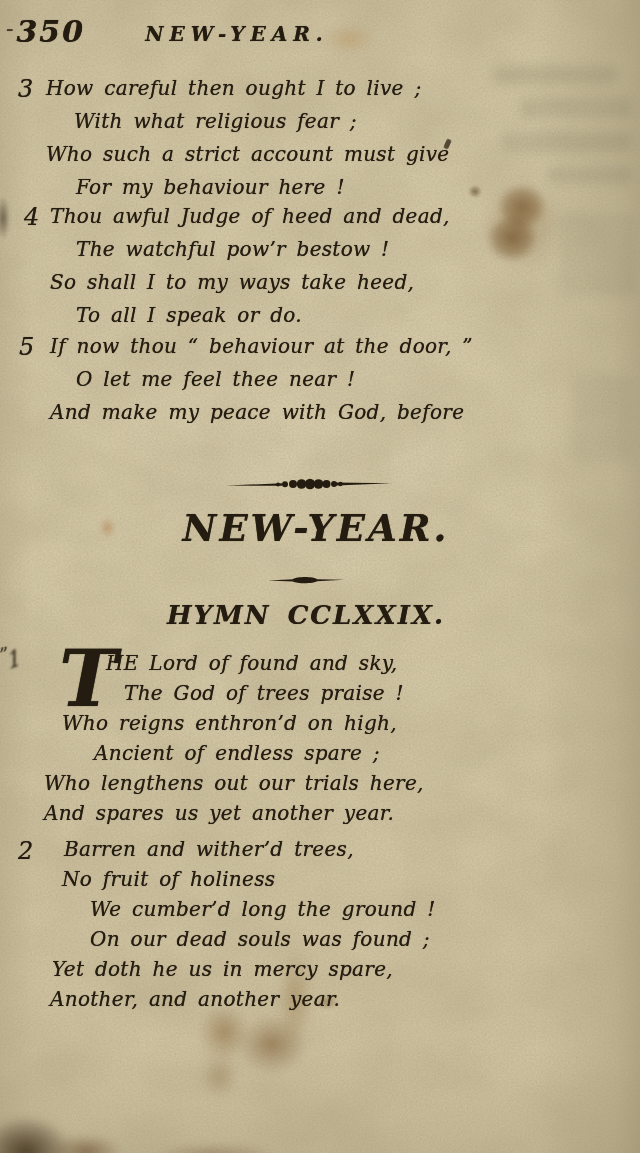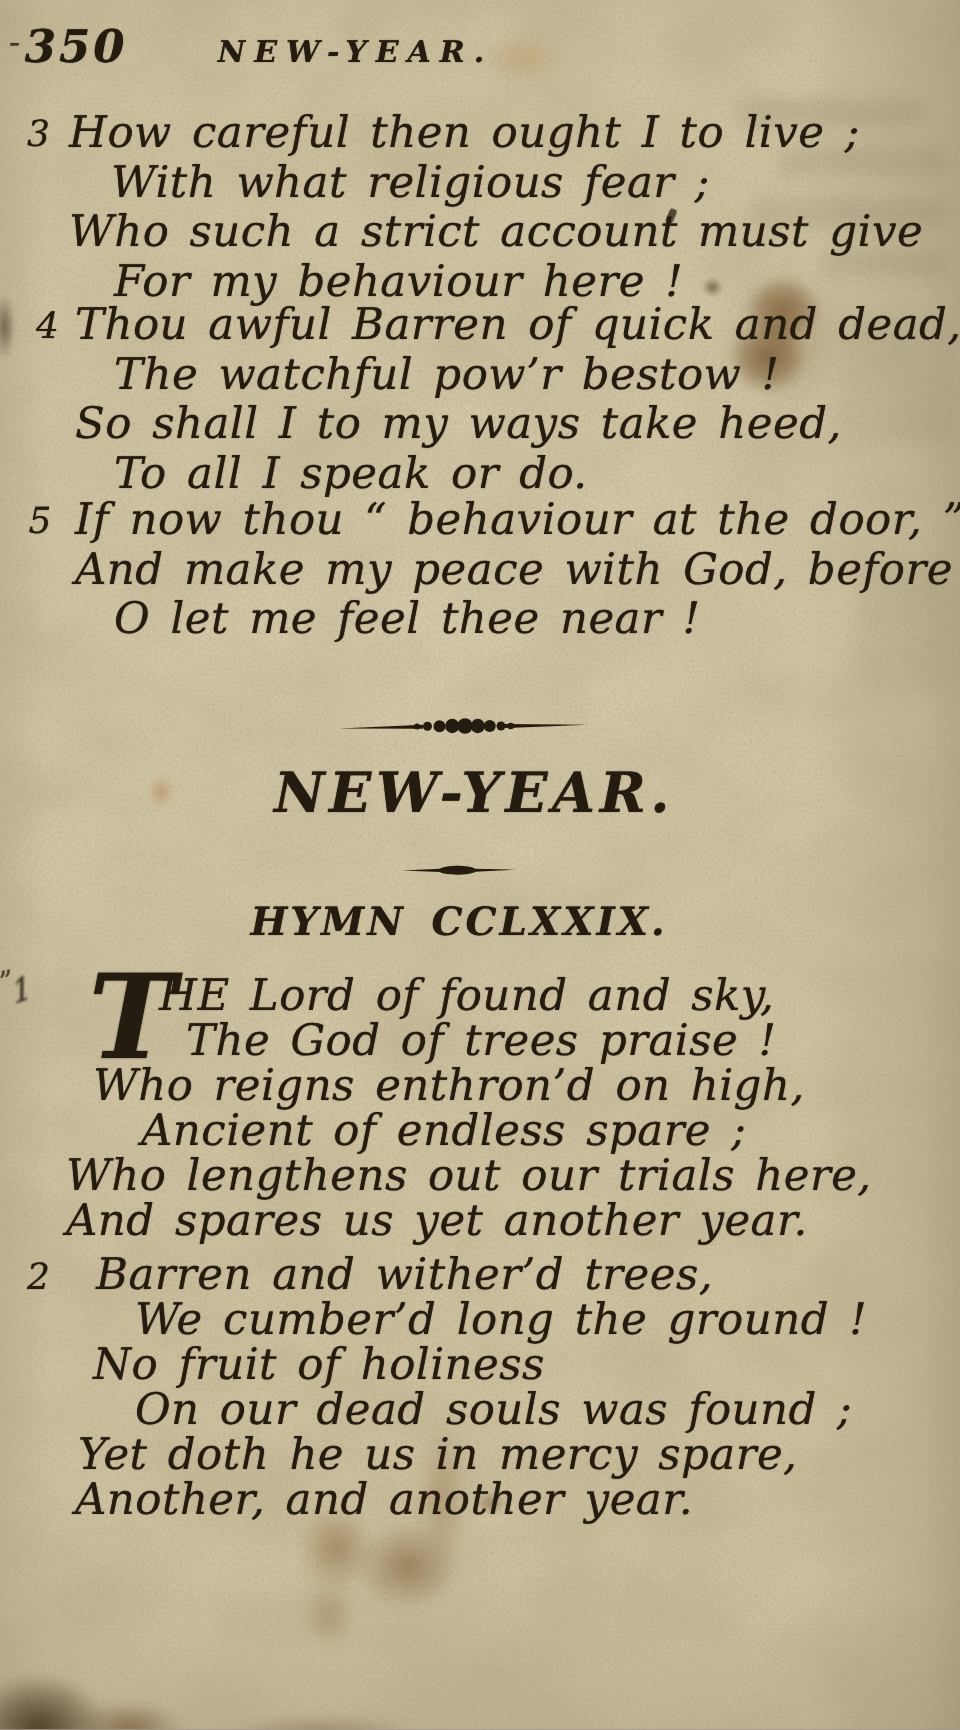--- a/index.html
+++ b/index.html
@@ -13,21 +13,21 @@
       radial-gradient(ellipse 900px 760px at 45% 38%, rgba(255,250,228,0.12), rgba(0,0,0,0) 62%),
       #cfc3a1;
     font-style: italic;
   }
   .grain{position:absolute;left:0;top:0;pointer-events:none;}
   .txt{position:absolute;text-shadow:0 0 0.7px rgba(32,24,12,0.85);letter-spacing:0.3px;word-spacing:4px;}
   .pagenum{left:6px;top:14px;font-size:30px;font-weight:700;letter-spacing:2px;}
   .pagenum .dash{font-weight:400;font-size:22px;vertical-align:6px;opacity:.8;margin-right:1px;}
   .runhead{left:97px;top:22px;width:280px;text-align:center;font-size:20px;font-weight:700;letter-spacing:6px;word-spacing:1px;}
   .verse{position:absolute;left:0;width:604px;}
-  .verse .line{font-size:29px;line-height:33px;white-space:nowrap;}
+  .verse .line{font-size:20px;line-height:33px;white-space:nowrap;}
   .verse.hymnv .line{line-height:30px;}
   .vnum{position:absolute;font-size:24px;font-weight:400;}
   .v3{top:72px;} .v4{top:200px;} .v5{top:330px;}
   .v1{top:648px;} .v2{top:834px;}
   .v3 .vnum{left:18px;top:3px;} .v4 .vnum{left:24px;top:3px;} .v5 .vnum{left:19px;top:3px;}
   .v1 .vnum{left:8px;top:0px;font-size:21px;transform:rotate(-20deg) skewX(-10deg);filter:blur(0.8px);opacity:.85;}
   .v1 .vmark{position:absolute;left:0px;top:-4px;font-size:18px;transform:rotate(-12deg);filter:blur(0.5px);opacity:.8;}
   .v2 .vnum{left:18px;top:3px;}
   .pl46{padding-left:46px;} .pl50{padding-left:50px;} .pl74{padding-left:74px;} .pl76{padding-left:76px;}
   .pl106{padding-left:106px;} .pl124{padding-left:124px;} .pl62{padding-left:62px;} .pl94{padding-left:94px;}
@@ -98,31 +98,31 @@
   <section class="verse v3">
     <span class="vnum txt">3</span>
     <div class="line txt pl46" style="position:relative">How careful then ought I to live ;</div>
     <div class="line txt pl74" style="position:relative">With what religious fear ;</div>
     <div class="line txt pl46" style="position:relative">Who such a strict account must give</div>
     <div class="line txt pl76" style="position:relative">For my behaviour here !</div>
   </section>
 
   <section class="verse v4">
     <span class="vnum txt">4</span>
-    <div class="line txt pl50" style="position:relative">Thou awful Barren of quick and dead,</div>
+    <div class="line txt pl50" style="position:relative">Thou awful Judge of heed and dead,</div>
     <div class="line txt pl76" style="position:relative">The watchful pow’r bestow !</div>
     <div class="line txt pl50" style="position:relative">So shall I to my ways take heed,</div>
     <div class="line txt pl76" style="position:relative">To all I speak or do.</div>
   </section>
 
   <section class="verse v5">
     <span class="vnum txt">5</span>
     <div class="line txt pl50" style="position:relative">If now thou “ behaviour at the door, ”</div>
+    <div class="line txt pl76" style="position:relative">O let me feel thee near !</div>
     <div class="line txt pl50" style="position:relative">And make my peace with God, before</div>
-    <div class="line txt pl76" style="position:relative">O let me feel thee near !</div>
   </section>
 
   <div class="orn orn1">
     <svg width="170" height="20" viewBox="0 0 170 20">
       <g fill="#241c10">
         <polygon points="2,11.6 58,9.2 58,11.8"></polygon>
         <circle cx="54" cy="10.4" r="2"></circle>
         <circle cx="61" cy="10.2" r="3"></circle>
         <circle cx="69" cy="10.1" r="4"></circle>
         <circle cx="77.5" cy="10" r="4.8"></circle>
@@ -154,20 +154,20 @@
     <div class="line txt pl124" style="position:relative">The God of trees praise !</div>
     <div class="line txt pl62" style="position:relative">Who reigns enthron’d on high,</div>
     <div class="line txt pl94" style="position:relative">Ancient of endless spare ;</div>
     <div class="line txt pl44" style="position:relative">Who lengthens out our trials here,</div>
     <div class="line txt pl44" style="position:relative">And spares us yet another year.</div>
   </section>
 
   <section class="verse hymnv v2">
     <span class="vnum txt">2</span>
     <div class="line txt pl64" style="position:relative">Barren and wither’d trees,</div>
+    <div class="line txt pl62" style="position:relative">No fruit of holiness</div>
     <div class="line txt pl90" style="position:relative">We cumber’d long the ground !</div>
-    <div class="line txt pl62" style="position:relative">No fruit of holiness</div>
     <div class="line txt pl90" style="position:relative">On our dead souls was found ;</div>
     <div class="line txt pl52" style="position:relative">Yet doth he us in mercy spare,</div>
     <div class="line txt pl50" style="position:relative">Another, and another year.</div>
   </section>
 
 </div>
 
 </body></html>

